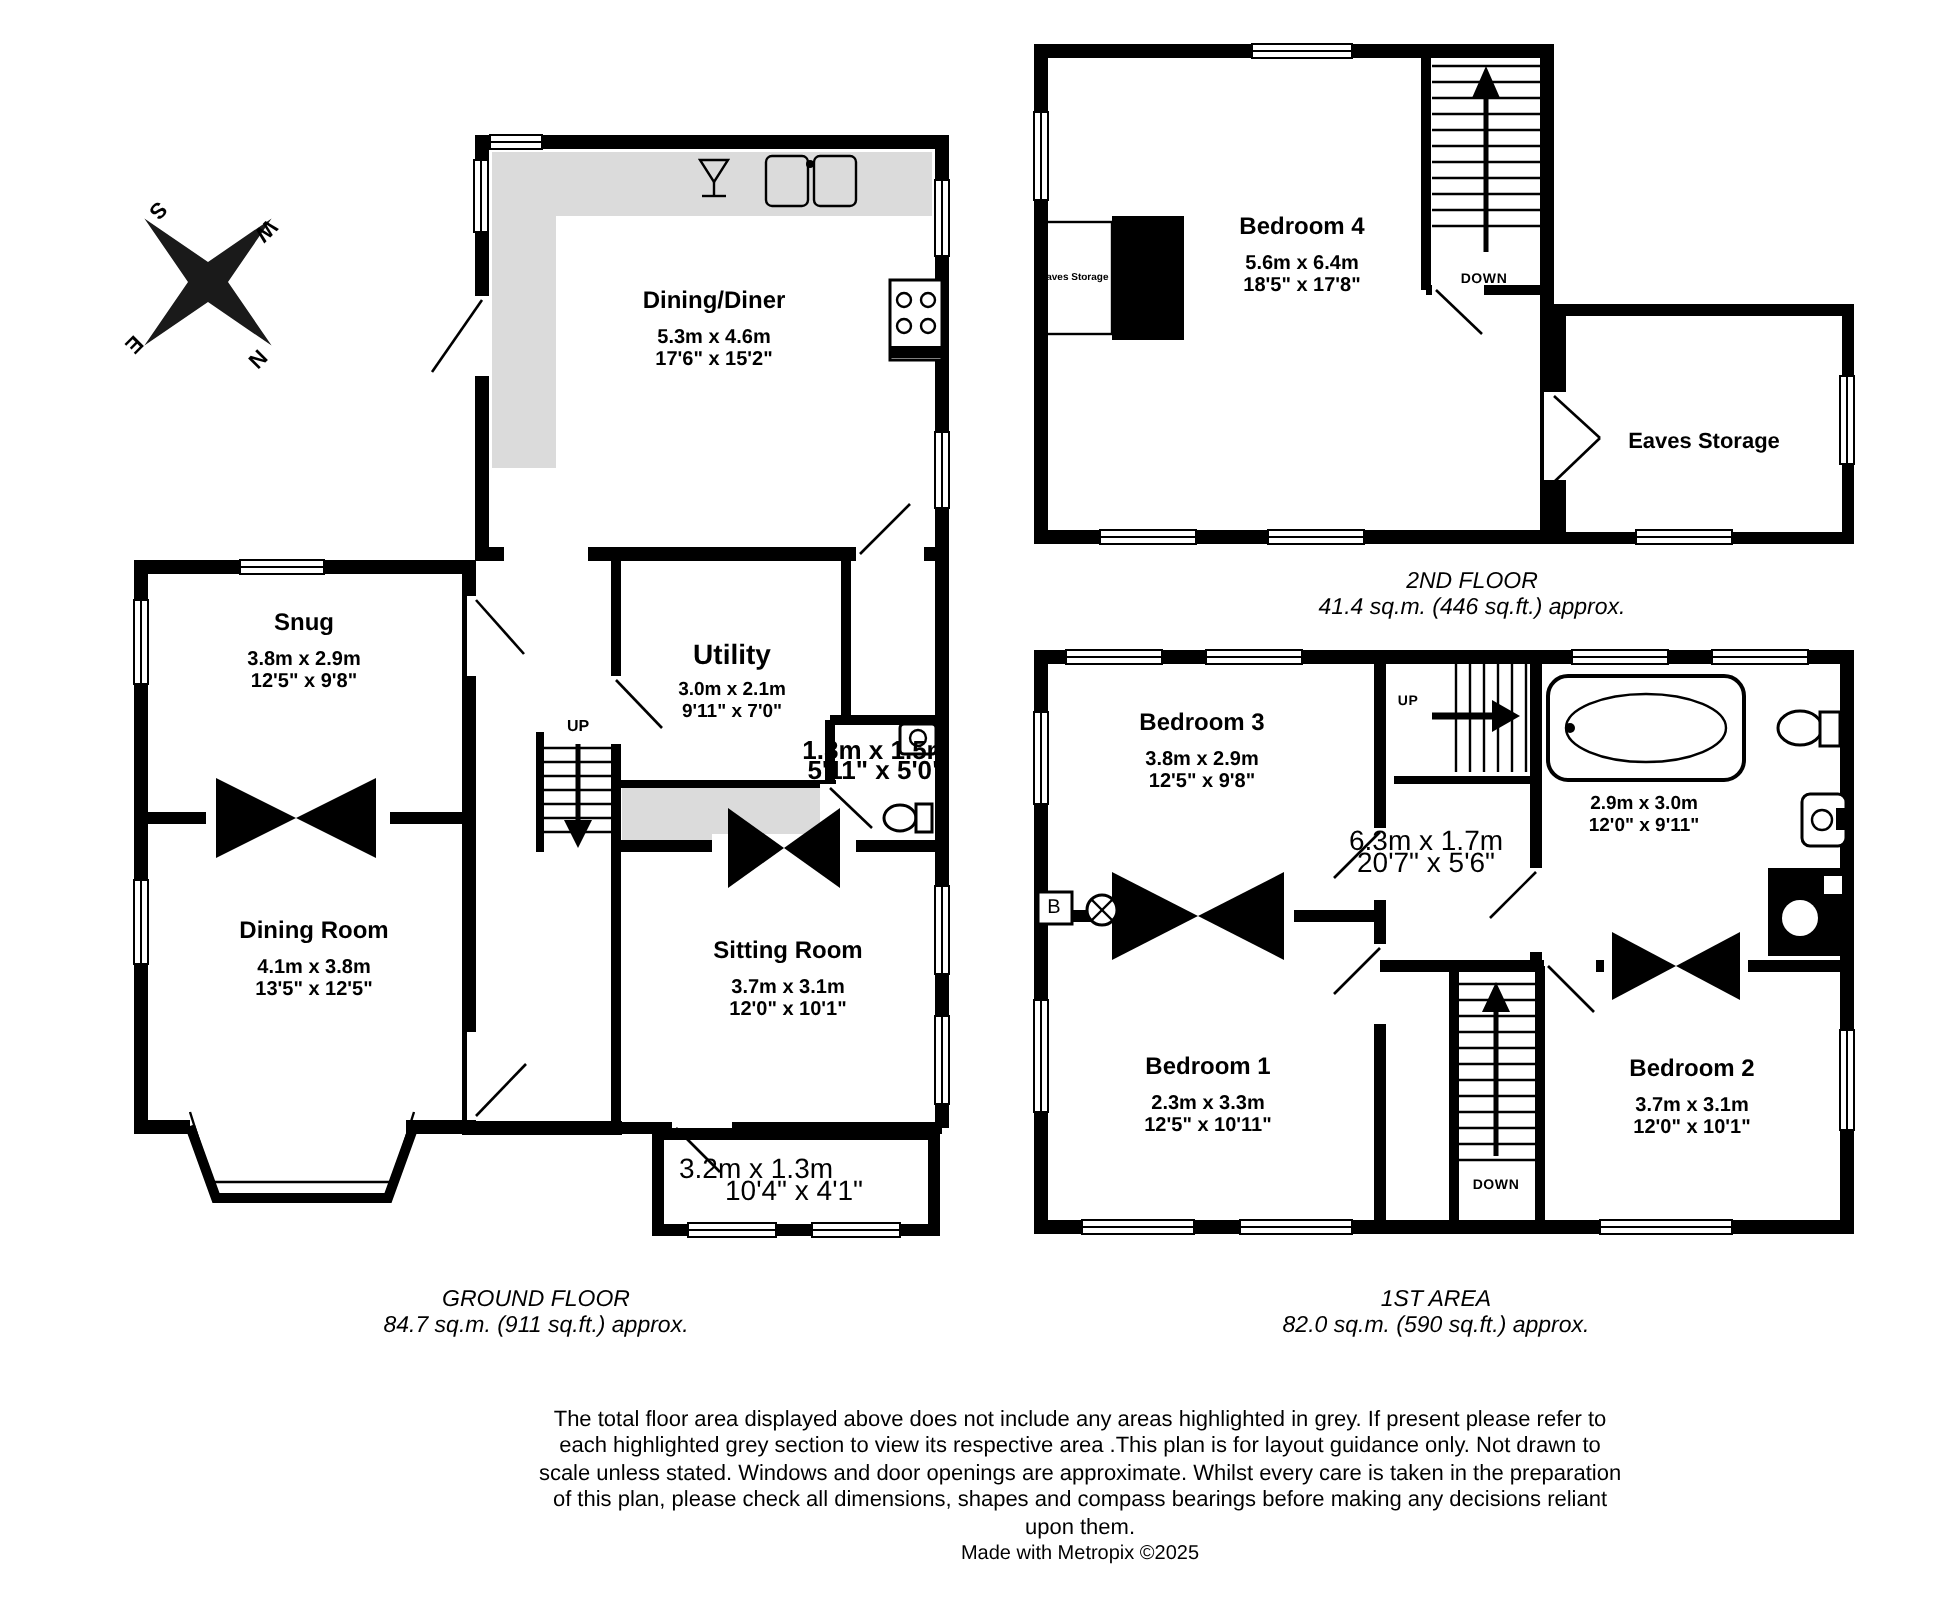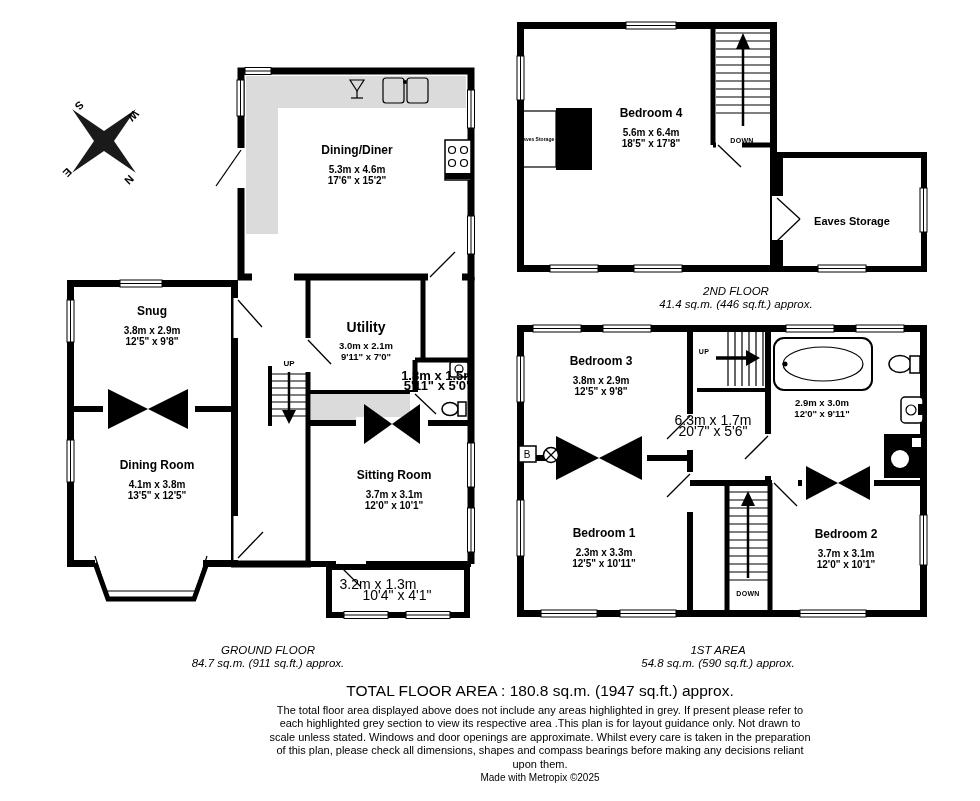--- a/index.html
+++ b/index.html
@@ -412,19 +412,18 @@
 <div class="lbl dim" style="left:604px;top:563px">12'5" x 10'11"</div>
 <div class="lbl name" style="left:846px;top:534px">Bedroom 2</div>
 <div class="lbl dim" style="left:846px;top:553px">3.7m x 3.1m</div>
 <div class="lbl dim" style="left:846px;top:564px">12'0" x 10'1"</div>
 <div class="lbl stair-lbl" style="left:748px;top:593px">DOWN</div>
 <div class="lbl b-mark" style="left:527px;top:454px">B</div>
 
 <div class="lbl floor-lbl" style="left:268px;top:650px">GROUND FLOOR</div>
 <div class="lbl floor-lbl" style="left:268px;top:663px">84.7 sq.m. (911 sq.ft.) approx.</div>
 <div class="lbl floor-lbl" style="left:718px;top:650px">1ST AREA</div>
-<div class="lbl floor-lbl" style="left:718px;top:663px">54.8 sq.m. (590 sq.ft.) approx.</div>
-
-<div class="lbl total" style="left:540px;top:691px">TOTAL FLOOR AREA : 180.8 sq.m. (1947 sq.ft.) approx.</div>
+<div class="lbl floor-lbl" style="left:718px;top:663px">82.0 sq.m. (590 sq.ft.) approx.</div>
+
 <div class="lbl small-print" style="left:540px;top:704px;width:545px">The total floor area displayed above does not include any areas highlighted in grey. If present please refer to each highlighted grey section to view its respective area .This plan is for layout guidance only. Not drawn to scale unless stated. Windows and door openings are approximate. Whilst every care is taken in the preparation of this plan, please check all dimensions, shapes and compass bearings before making any decisions reliant upon them.</div>
 <div class="lbl" style="left:540px;top:777px;font-size:10px">Made with Metropix ©2025</div>
 
 </div>
 
 </body></html>

